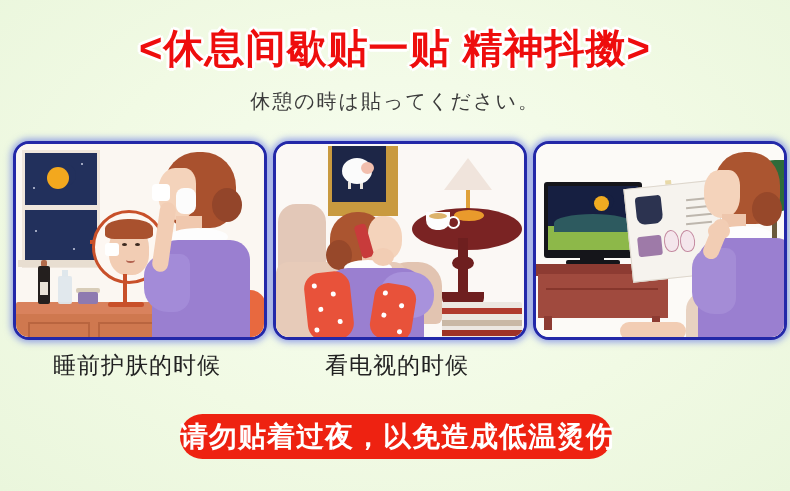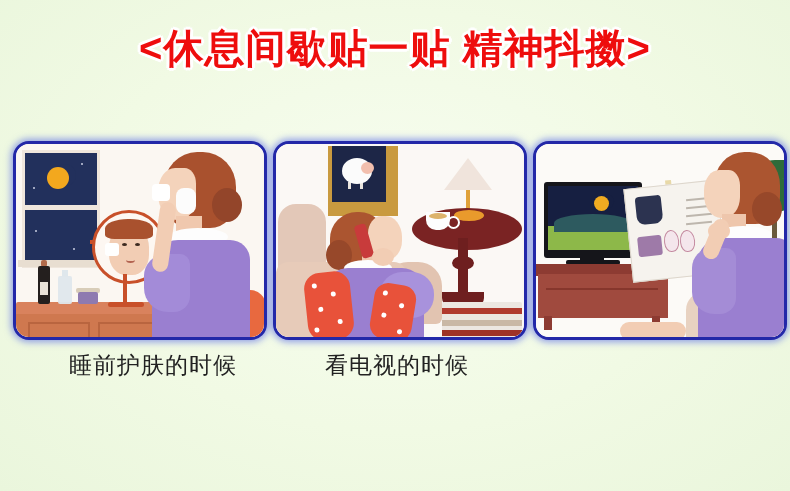--- a/index.html
+++ b/index.html
@@ -231,21 +231,21 @@
     position: absolute;
     top: 0;
     width: 248px;
     text-align: center;
     font-size: 23px;
     line-height: 34px;
     color: #222;
     letter-spacing: 1px;
     white-space: nowrap;
   }
-  .caption.c1 { left: 16px; }
+  .caption.c1 { left: 0; }
   .caption.c2 { left: 260px; }
   .caption.c3 { left: 520px; }
 
   
   .banner {
     position: absolute;
     left: 180px;
     top: 414px;
     width: 432px;
     height: 45px;
@@ -259,20 +259,21 @@
     letter-spacing: 1px;
     white-space: nowrap;
   }
 </style>
 </head>
 <body>
 
 <div id="page">
 
   <div class="title">&lt;休息间歇贴一贴 精神抖擞&gt;</div>
+  <div class="subtitle">休憩の時は貼ってください。</div>
 
   <div class="panels">
 
     <div class="panel p1">
       <div class="scene">
         <div class="sh wall"></div>
         <div class="sh win-frame">
           <div class="sh pane a">
             <div class="sh moon"></div>
             <div class="sh star" style="left:8px;top:34px;"></div>
@@ -430,14 +431,15 @@
       </div>
     </div>
 
   </div>
 
   <div class="captions">
     <div class="caption c1">睡前护肤的时候</div>
     <div class="caption c2">看电视的时候</div>
   </div>
 
+  <div class="banner">请勿贴着过夜，以免造成低温烫伤</div>
 
 </div>
 
 </body></html>

